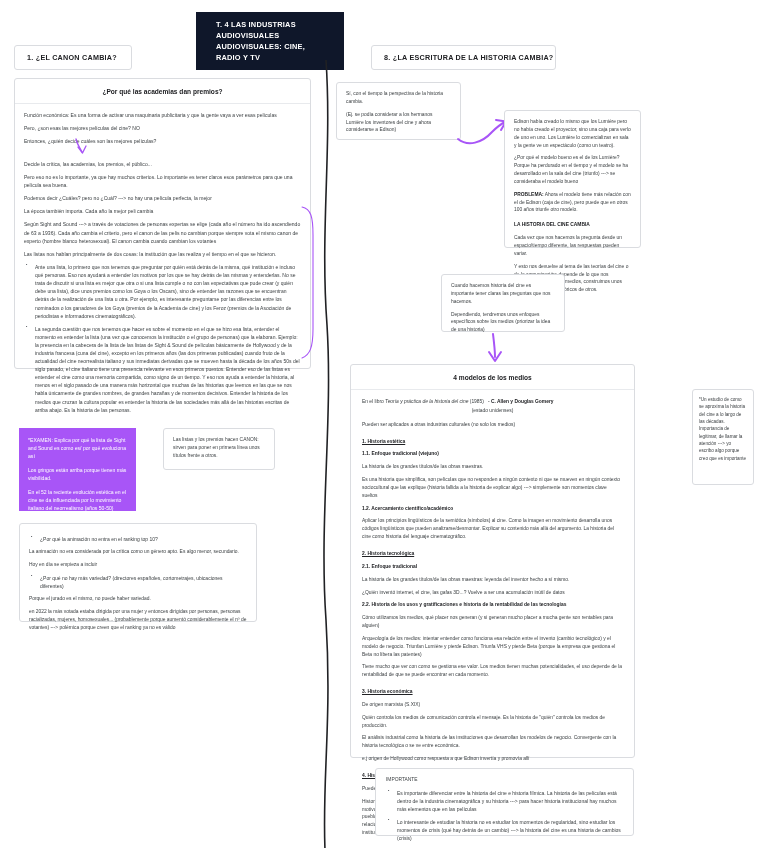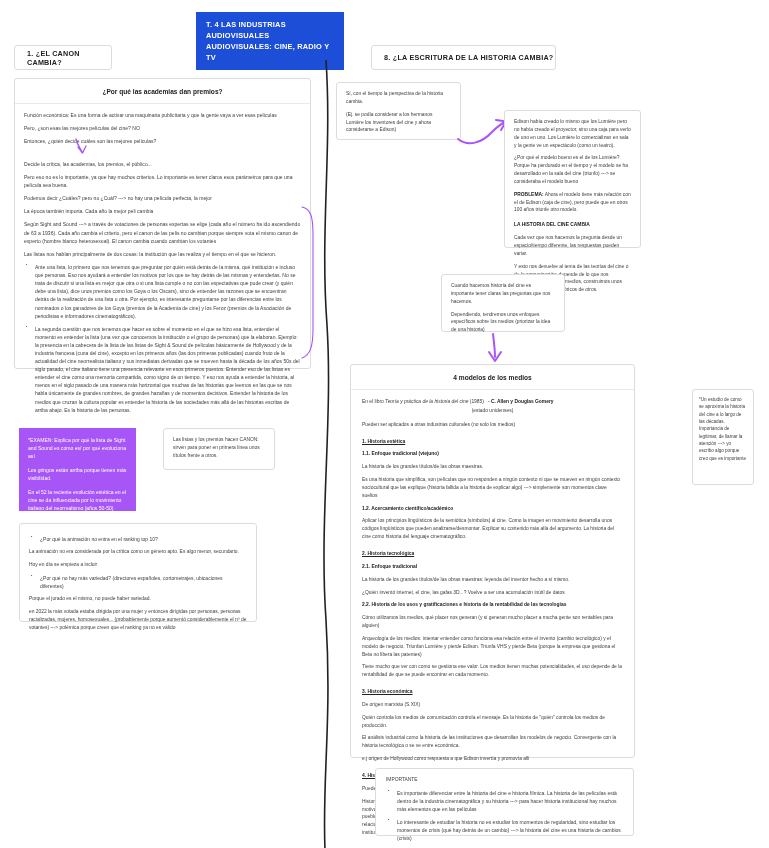--- a/index.html
+++ b/index.html
@@ -33,27 +33,27 @@
     font-weight: bold;
     font-size: 7.2px;
     letter-spacing: .25px;
     padding-left: 12px;
     color: #202124;
   }
 
   
   .banner {
     position: absolute;
-    background: #1d4ed8;
+    background: #0f172a;
     color: #fff;
     font-weight: bold;
     font-size: 7.4px;
     line-height: 1.5;
     letter-spacing: .2px;
-    padding: 7px 10px;
+    padding: 7px 20px;
   }
 
   
   .purple-note {
     position: absolute;
     background: #a855f7;
     color: #ffffff;
     padding: 8px 9px;
     font-size: 5.1px;
     line-height: 1.58;
@@ -103,21 +103,21 @@
 
   <div class="banner" style="left:196px; top:12px; width:148px;">
     <div>T. 4 LAS INDUSTRIAS AUDIOVISUALES</div>
     <div>AUDIOVISUALES: CINE, RADIO Y TV</div>
   </div>
 
   <svg class="divider" style="left:310px; top:60px;" width="30" height="790" viewBox="0 0 30 790">
     <path d="M16 0 C 22 90, 10 170, 17 265 C 23 360, 9 460, 16 560 C 22 660, 12 720, 15 790" stroke="#202124" stroke-width="1.6" fill="none" stroke-linecap="round"></path>
   </svg>
 
-  <div class="hdr-card" style="left:14px; top:45px; width:98px; height:25px;">
+  <div class="hdr-card" style="left:14px; top:45px; width:118px; height:25px;">
     <span>1. ¿EL CANON CAMBIA?</span>
   </div>
 
   <div class="card" style="left:14px; top:78px; width:297px; height:291px;">
     <div class="sec-title">¿Por qué las academias dan premios?</div>
     <div class="card-inner body-txt">
       <p>Función económica: Es una forma de activar una maquinaria publicitaria y que la gente vaya a ver esas películas</p>
       <p>Pero, ¿son esas las mejores películas del cine? NO</p>
       <p>Entonces, ¿quién decide cuáles son las mejores películas?</p>
       <div style="height:9px"></div>

